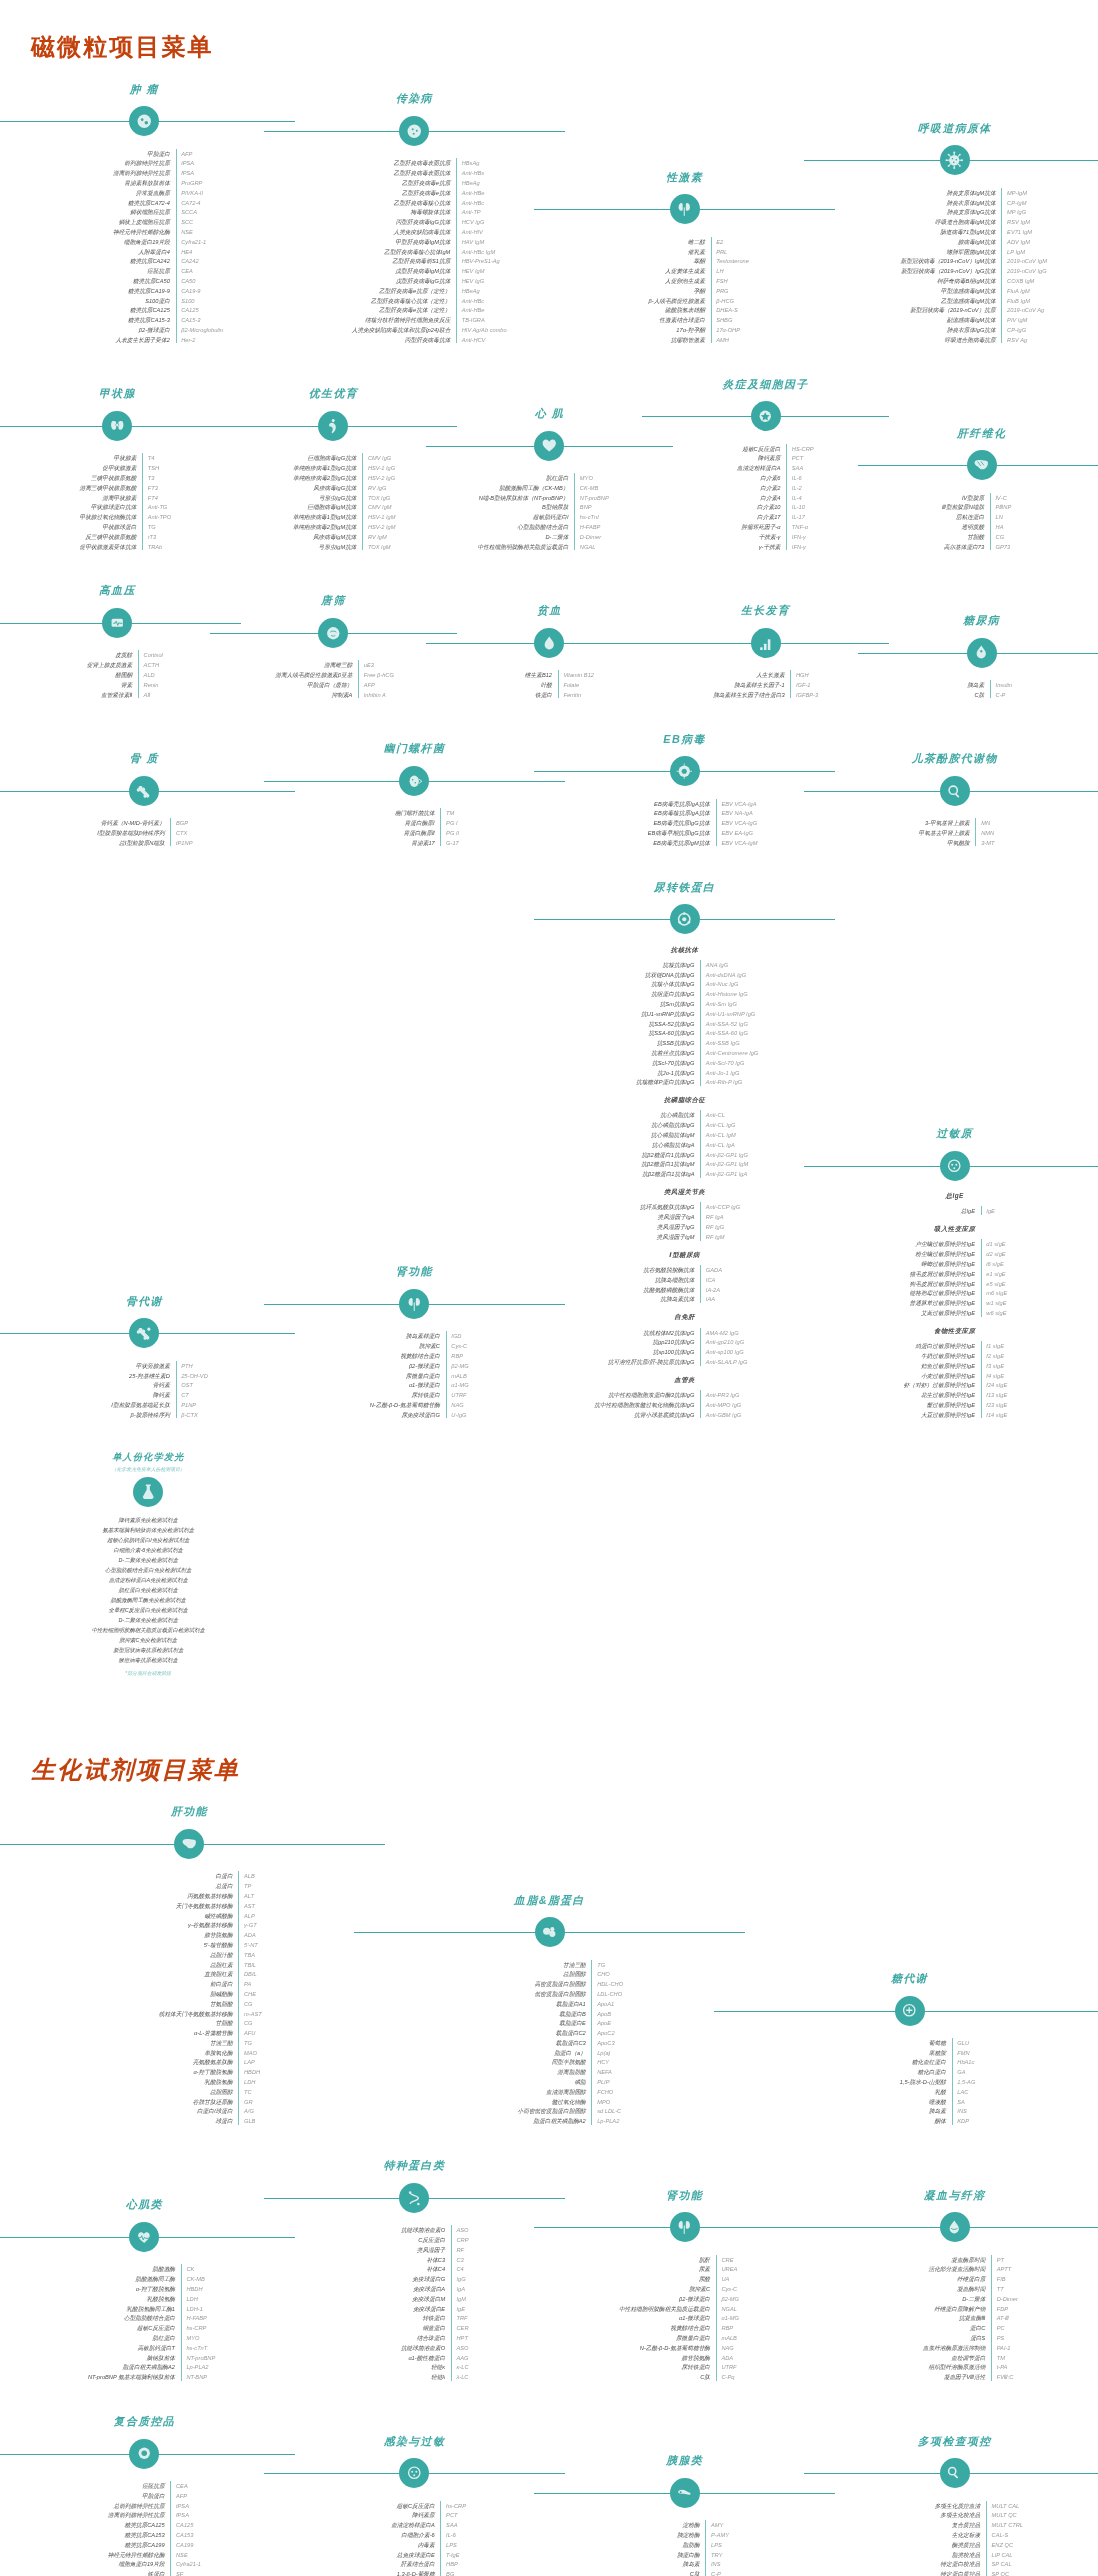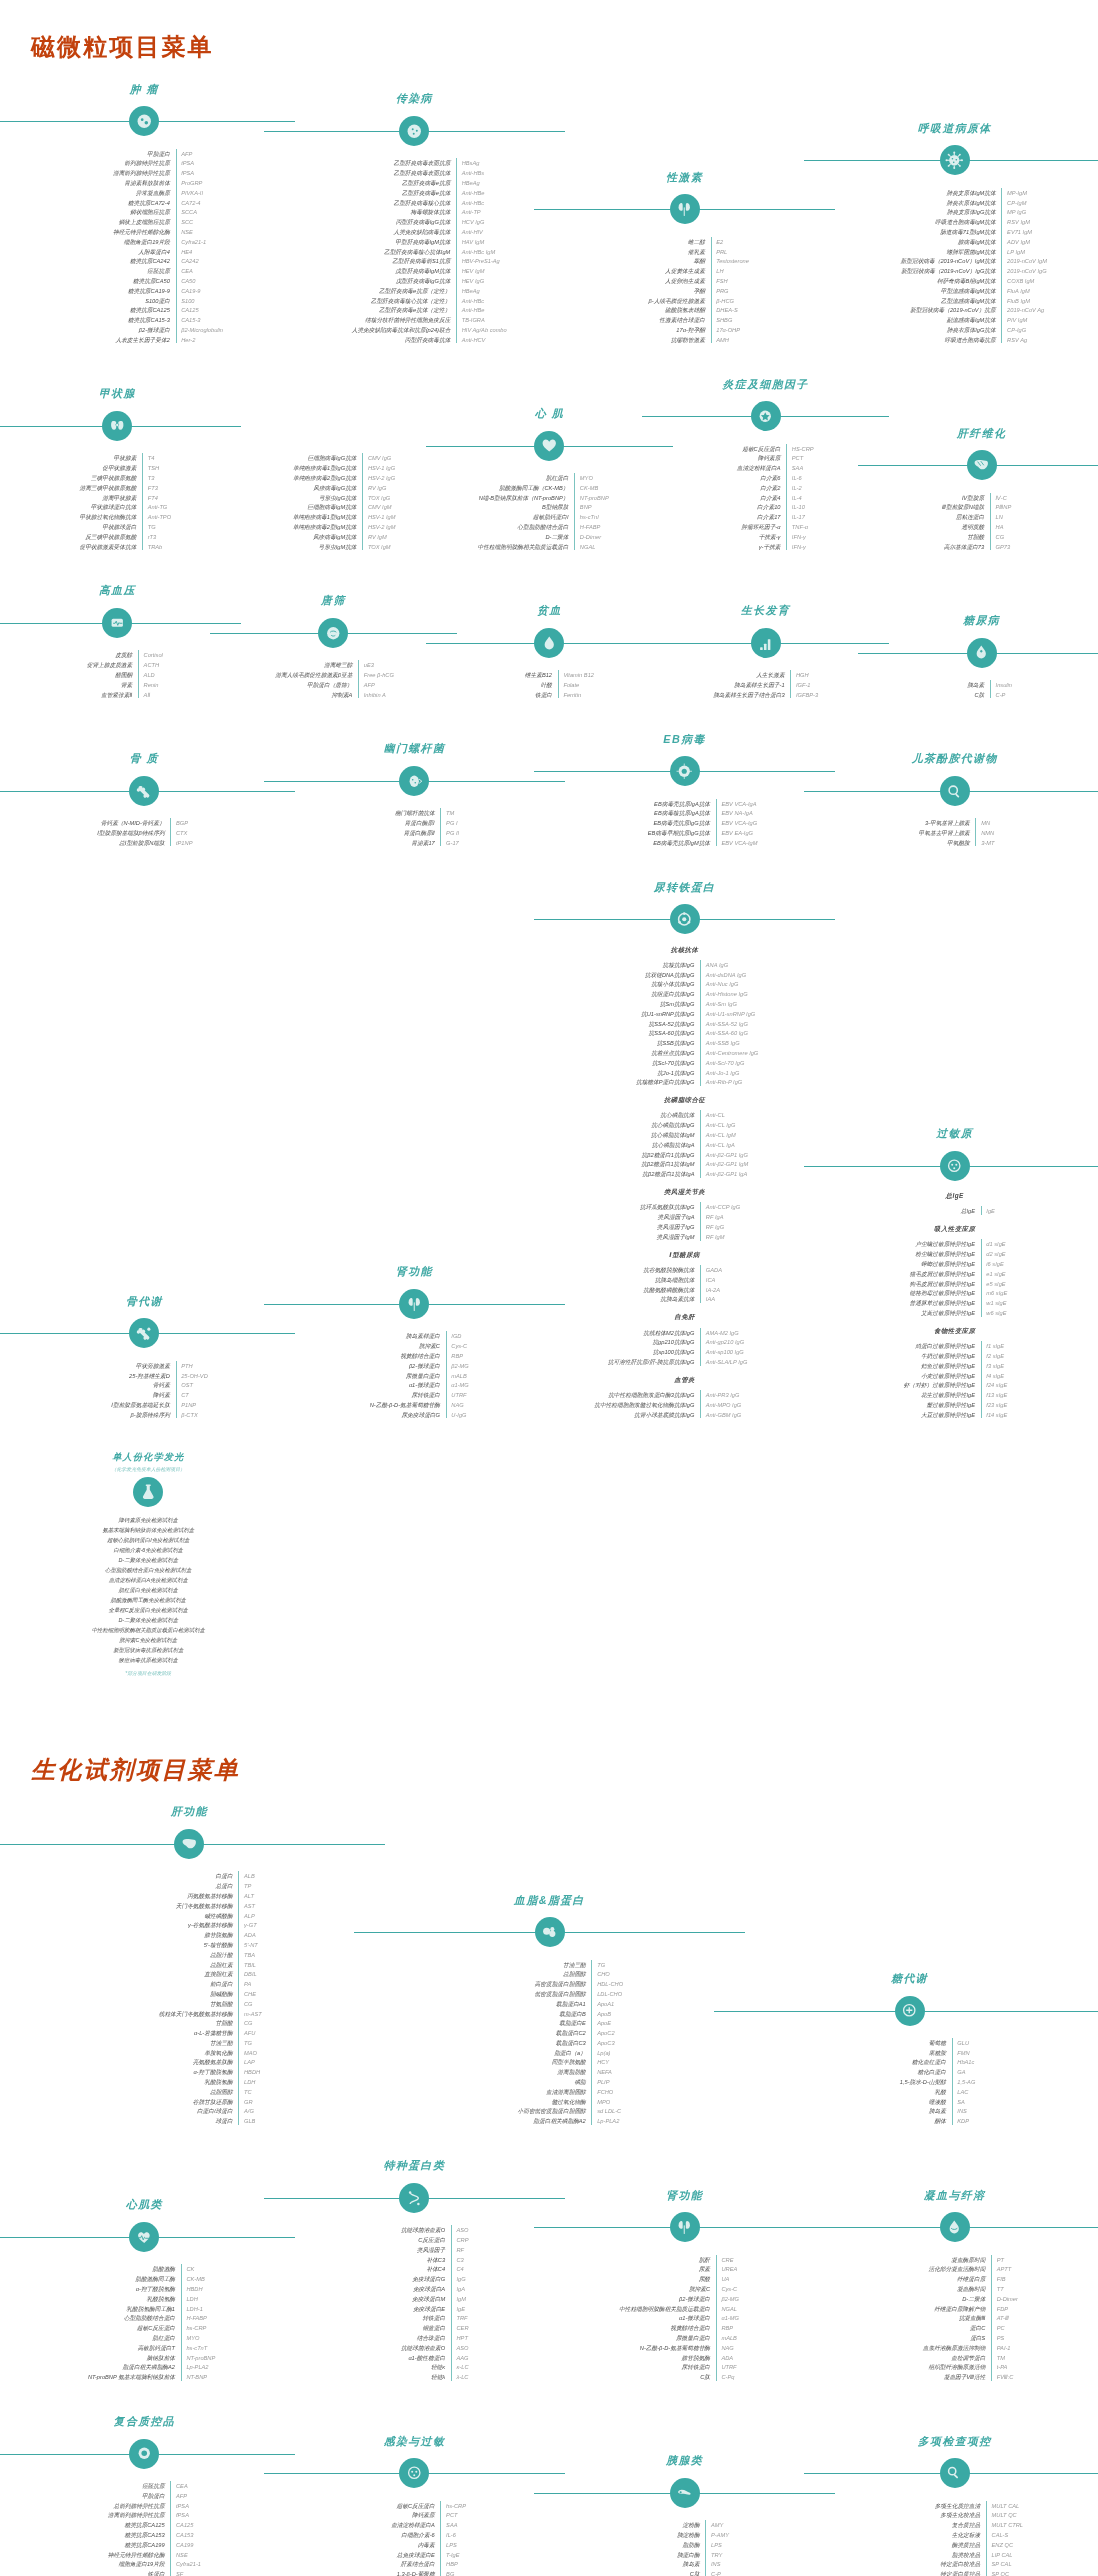--- a/index.html
+++ b/index.html
@@ -508,20 +508,32 @@
             <span class="cn">反三碘甲状腺原氨酸</span>
             <span class="ab">rT3</span>
           </div>
           <div class="item">
             <span class="cn">促甲状腺激素受体抗体</span>
             <span class="ab">TRAb</span>
           </div>
         </div>
       </div>
       <div class="panel w-auto">
+        <div class="panel-head">
+          <div class="panel-title">优生优育</div>
+          <div class="rule-wrap">
+            <div class="rule"></div>
+            <div class="icon-circle">
+              <svg viewBox="0 0 36 36" fill="#dcefee">
+                <path d="M18 4c1.7 0 3 1.4 3 3s-1.3 3-3 3-3-1.4-3-3 1.3-3 3-3z"></path>
+                <path d="M15 11c4 0 8 3 8 9 0 5-3 9-6 11-1 .6-2 .6-2-.4 0-2 2-4 2-7 0-4-3-5-5-5-1.6 0-2-1-2-3 0-2.6 2-4.6 5-4.6z"></path>
+              </svg>
+            </div>
+          </div>
+        </div>
         <div class="items" style="--divx:64%;--cnw:64%">
           <div class="item">
             <span class="cn">巨细胞病毒IgG抗体</span>
             <span class="ab">CMV IgG</span>
           </div>
           <div class="item">
             <span class="cn">单纯疱疹病毒1型IgG抗体</span>
             <span class="ab">HSV-1 IgG</span>
           </div>
           <div class="item">

